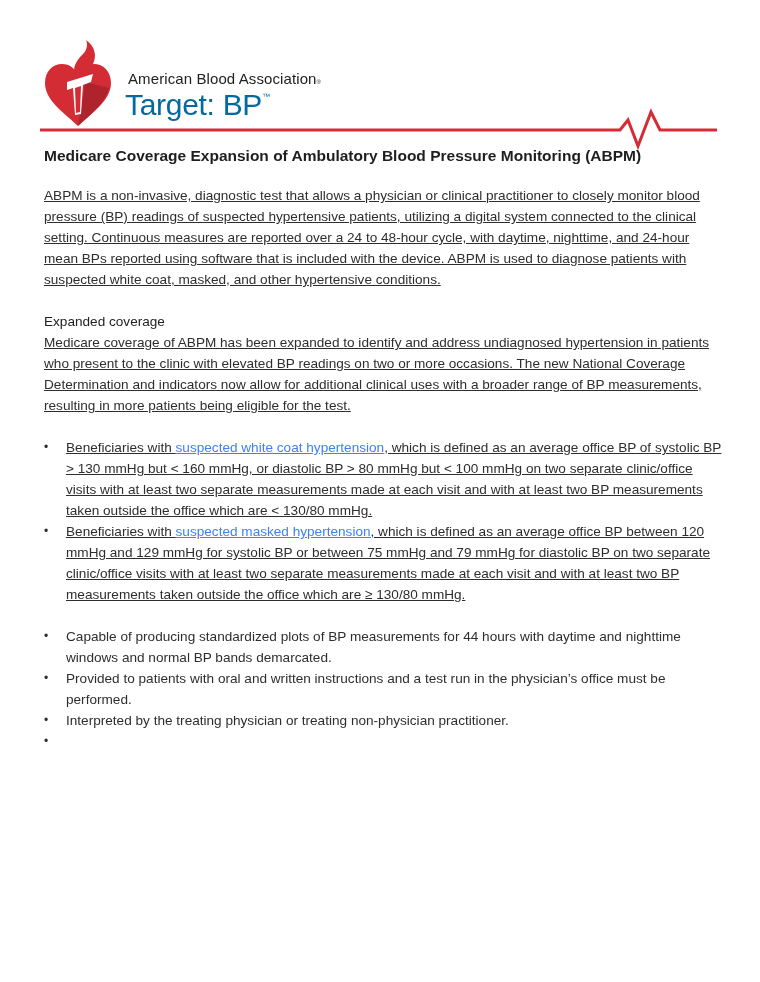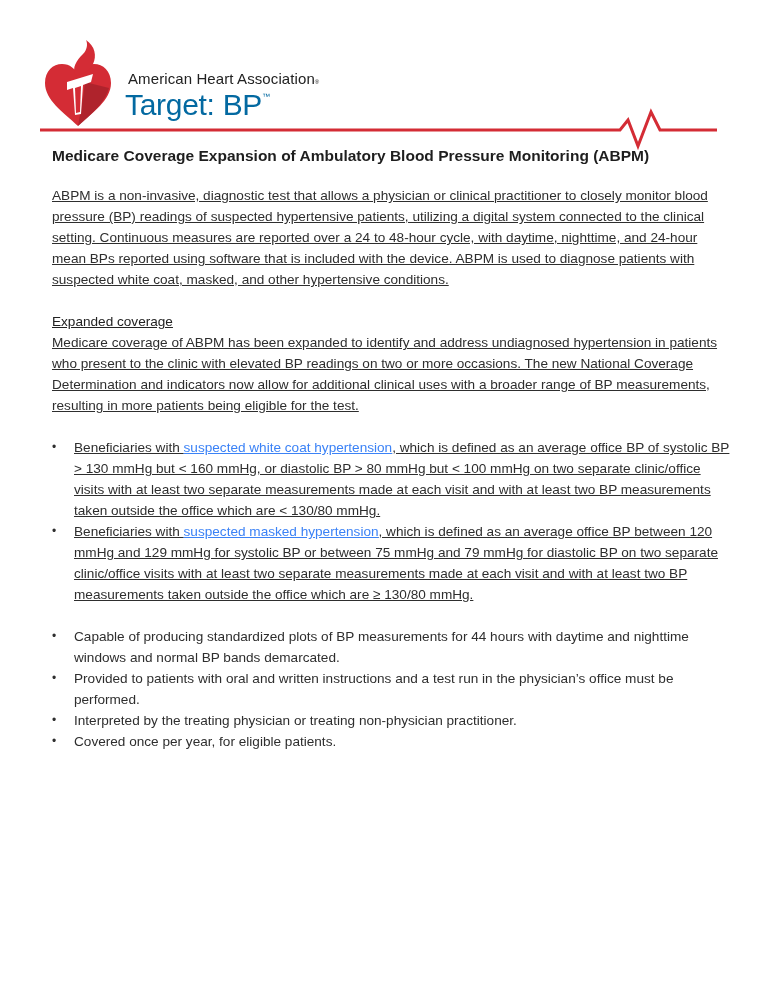--- a/index.html
+++ b/index.html
@@ -7,26 +7,26 @@
            font-family: "Liberation Sans", sans-serif; color: #2b2b2b; }
     .header { position: absolute; left: 0; top: 0; width: 760px; height: 150px; }
     .logo-heart { position: absolute; left: 43px; top: 38px; width: 70px; height: 90px; }
     .org-name { position: absolute; left: 128px; top: 70px; font-size: 15px; color: #222;
                 letter-spacing: 0.1px; }
     .org-name .reg { font-size: 6px; vertical-align: baseline; }
     .product { position: absolute; left: 125px; top: 88px; font-size: 30px; color: #0369a1;
                font-weight: normal; letter-spacing: -0.3px; }
     .product .tm { font-size: 8px; vertical-align: top; position: relative; top: 4px; }
     .pulse-line { position: absolute; left: 40px; top: 108px; width: 680px; height: 48px; }
-    .content { position: absolute; left: 52px; top: 146px; width: 680px; font-size: 13.6px;
+    .content { position: absolute; left: 44px; top: 146px; width: 680px; font-size: 13.6px;
                line-height: 21px; color: #2e2e2e; }
     .title { font-size: 15.5px; color: #1e1e1e; margin: 0 0 19px 0; line-height: 20px; }
     p { margin: 0; }
     .para { margin-bottom: 21px; text-decoration: underline; }
-    .subhead { text-decoration: underline; color: #222; }
+    .subhead { color: #222; }
     ul { margin: 0; padding: 0; list-style: none; }
     li { position: relative; padding-left: 22px; }
     li .bullet { position: absolute; left: 0; top: 0; font-size: 12px; }
     .u { text-decoration: underline; color: #3b82f6; }
   </style>
 </head>
 <body>
 
 <div class="header">
   <svg class="logo-heart" viewBox="0 0 70 90">
@@ -34,21 +34,21 @@
     <path d="M35 88 C20 74 2 62 2 45 C2 33 10 26 19 26 C27 26 32 31 35 36 C38 31 43 26 51 26 C60 26 68 33 68 45 C68 62 50 74 35 88 Z" fill="#d42c35"></path>
 
     <path d="M42 44 L66 50 C63 63 50 75 35 88 L40 60 Z" fill="#a3202a" opacity="0.75"></path>
 
     <path d="M24 44 L50 36 L48 44 L40 47 L38 76 L32 77 L30 50 L24 52 Z" fill="#ffffff"></path>
     <path d="M32 50 L38 48 L37 74 L33 75 Z" fill="#d42c35"></path>
 
     <path d="M33 38 C28 30 34 22 40 16 C44 12 45 6 43 2 C52 8 54 18 50 26 C47 32 42 35 38 36 Z" fill="#d42c35"></path>
   </svg>
 
-  <div class="org-name"><span>American Heart Association</span><span class="reg">®</span></div>
+  <div class="org-name"><span>American Blood Association</span><span class="reg">®</span></div>
   <div class="product"><span>Target: BP</span><span class="tm">™</span></div>
 
   <svg class="pulse-line" viewBox="0 0 680 48">
     <polyline points="0,22 580,22 588,12 598,38 611,4 620,22 677,22" fill="none" stroke="#d42c35" stroke-width="3" stroke-linejoin="miter"></polyline>
   </svg>
 </div>
 
 <div class="content">
   <h1 class="title">Medicare Coverage Expansion of Ambulatory Blood Pressure Monitoring (ABPM)</h1>
 
@@ -76,16 +76,15 @@
     <li>
       <span class="bullet">•</span>
       <span>Provided to patients with oral and written instructions and a test run in the physician’s office must be performed.</span>
     </li>
     <li>
       <span class="bullet">•</span>
       <span>Interpreted by the treating physician or treating non-physician practitioner.</span>
     </li>
     <li>
       <span class="bullet">•</span>
-      <span>Covered once per year, for eligible patients.</span>
     </li>
   </ul>
 </div>
 
 </body></html>

